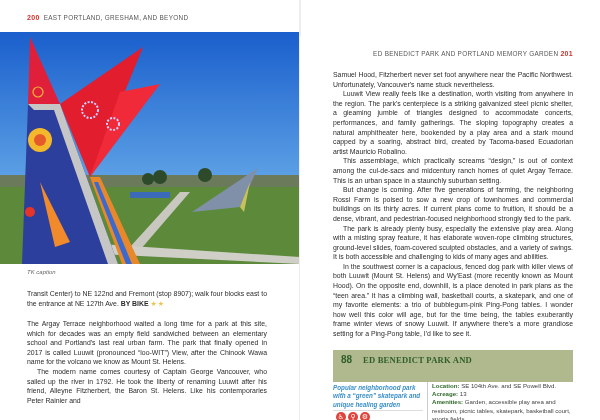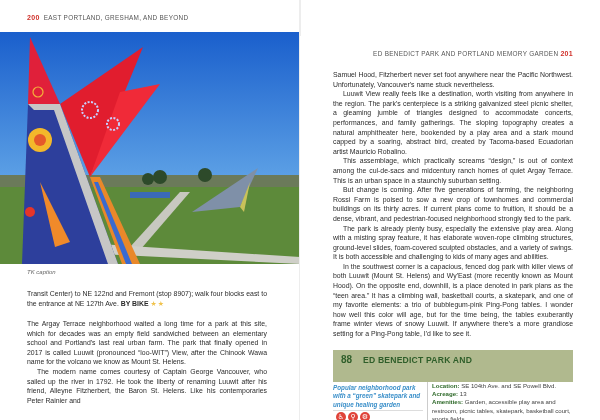--- a/index.html
+++ b/index.html
@@ -18,21 +18,21 @@
   .body-text { position:absolute; font-size:6.9px; line-height:9.6px; text-align:justify; color:#2b2b2b; font-family:"Liberation Sans", sans-serif; }
   .body-text p { margin:0; text-indent:10px; }
   .body-text p.noindent { text-indent:0; }
   .left .body-text.a { left:27px; top:289px; width:240px; }
   .left .body-text.b { left:27px; top:319px; width:240px; }
   .right .body-text { left:33px; top:34px; width:240px; }
   .bold { font-weight:bold; }
   .stars { color:#f0c24b; letter-spacing:1px; }
   .park-box { position:absolute; left:33px; top:314px; width:240px; height:32px; background:#b0b98e; }
   .park-box .pnum { position:absolute; left:8px; top:4px; font-family:"Liberation Sans", sans-serif; font-weight:bold; font-size:10px; color:#2f5e2a; }
-  .park-box .ptitle { position:absolute; left:30px; top:4px; font-family:Liberation Sans, sans-serif; font-weight:bold; font-size:8.6px; line-height:12px; color:#2f5e2a; letter-spacing:0.2px; }
+  .park-box .ptitle { position:absolute; left:30px; top:4px; font-family:Liberation Serif, serif; font-weight:bold; font-size:8.6px; line-height:12px; color:#2f5e2a; letter-spacing:0.2px; }
   .tagline { position:absolute; left:33px; top:348px; width:92px; font-family:"Liberation Sans", sans-serif; font-style:italic; font-weight:bold; font-size:6.3px; line-height:8.3px; color:#3a8fc9; }
   .tag-rule { position:absolute; left:33px; top:374px; width:90px; height:1px; background:#ddd; }
   .icons { position:absolute; left:36px; top:376px; display:flex; gap:2px; }
   .icons .ic { width:10px; height:10px; border-radius:50%; background:#e0443a; color:#fff; font-size:7px; line-height:10px; text-align:center; font-family:"DejaVu Sans", sans-serif; }
   .info-rule { position:absolute; left:127px; top:346px; width:1px; height:52px; background:#ccc; }
   .info { position:absolute; left:132px; top:346px; width:140px; font-family:"Liberation Sans", sans-serif; font-size:6.1px; line-height:8.2px; color:#444; }
   .info .lbl { color:#2f6a2a; font-weight:bold; }
 </style>
 </head>
 <body>

